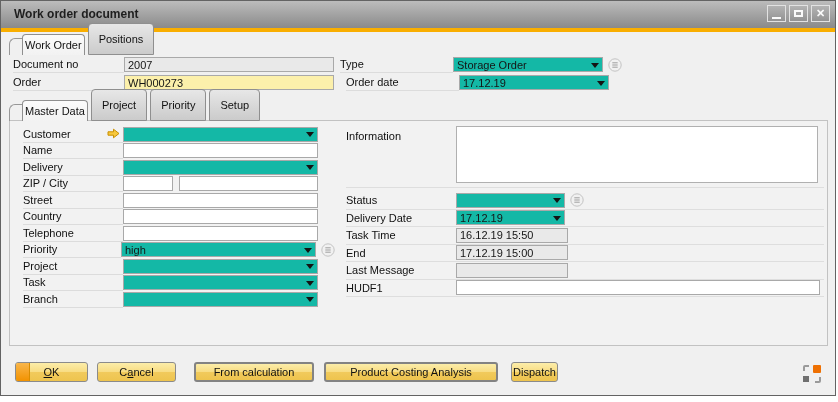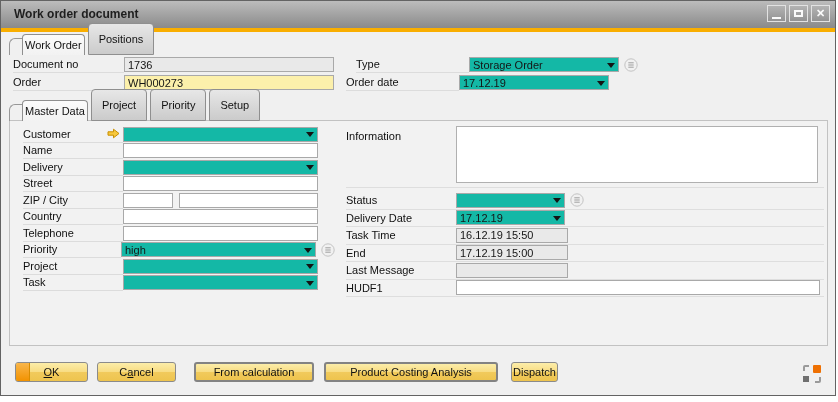--- a/index.html
+++ b/index.html
@@ -96,27 +96,27 @@
     <div class="tab active">
       <span>Work Order</span>
     </div>
     <div class="tab inactive">
       <span>Positions</span>
     </div>
   </div>
 
   <div class="frow" style="left:12px;top:55px;width:321px;">
     <span class="flabel" style="width:111px;">Document no</span>
-    <div class="ro" style="width:210px;">1736</div>
+    <div class="ro" style="width:210px;">2007</div>
   </div>
   <div class="frow" style="left:12px;top:73px;width:321px;">
     <span class="flabel" style="width:111px;">Order</span>
     <input class="ti yellow" style="width: 210px;" value="WH000273">
   </div>
-  <div class="frow" style="left:355px;top:55px;width:300px;">
+  <div class="frow" style="left:339px;top:55px;width:300px;">
     <span class="flabel" style="width:113px;">Type</span>
     <div class="dd" style="width:150px;">
       <span>Storage Order</span>
       <span class="dd-arrow"></span>
     </div>
     <svg class="circle-icon" width="14" height="14" viewBox="0 0 14 14">
       <circle cx="7" cy="7" r="6.2" fill="#f1f1f1" stroke="#c3c3c3"></circle>
       <path d="M4.3 4.8 h5.4 M4.3 7 h5.4 M4.3 9.2 h5.4" stroke="#9f9f9f" stroke-width="1"></path>
     </svg>
   </div>
@@ -164,27 +164,27 @@
         <input class="ti" value="" style="">
       </div>
       <div class="prow">
         <span class="flabel">Delivery</span>
         <div class="dd">
           <span></span>
           <span class="dd-arrow"></span>
         </div>
       </div>
       <div class="prow">
-        <span class="flabel">Street</span>
-        <input class="ti" value="" style="">
-      </div>
-      <div class="prow">
         <span class="flabel">ZIP / City</span>
         <input class="ti" style="width: 50px; margin-right: 6px;" value="">
         <input class="ti" style="width: 139px;" value="">
+      </div>
+      <div class="prow">
+        <span class="flabel">Street</span>
+        <input class="ti" value="" style="">
       </div>
       <div class="prow">
         <span class="flabel">Country</span>
         <input class="ti" value="" style="">
       </div>
       <div class="prow">
         <span class="flabel">Telephone</span>
         <input class="ti" value="" style="">
       </div>
       <div class="prow">
@@ -200,20 +200,27 @@
       </div>
       <div class="prow">
         <span class="flabel">Project</span>
         <div class="dd">
           <span></span>
           <span class="dd-arrow"></span>
         </div>
       </div>
       <div class="prow">
         <span class="flabel">Task</span>
+        <div class="dd">
+          <span></span>
+          <span class="dd-arrow"></span>
+        </div>
+      </div>
+      <div class="prow">
+        <span class="flabel">Branch</span>
         <div class="dd">
           <span></span>
           <span class="dd-arrow"></span>
         </div>
       </div>
     </div>
 
     <div class="col-right">
       <div class="inforow">
         <span class="flabel">Information</span>

